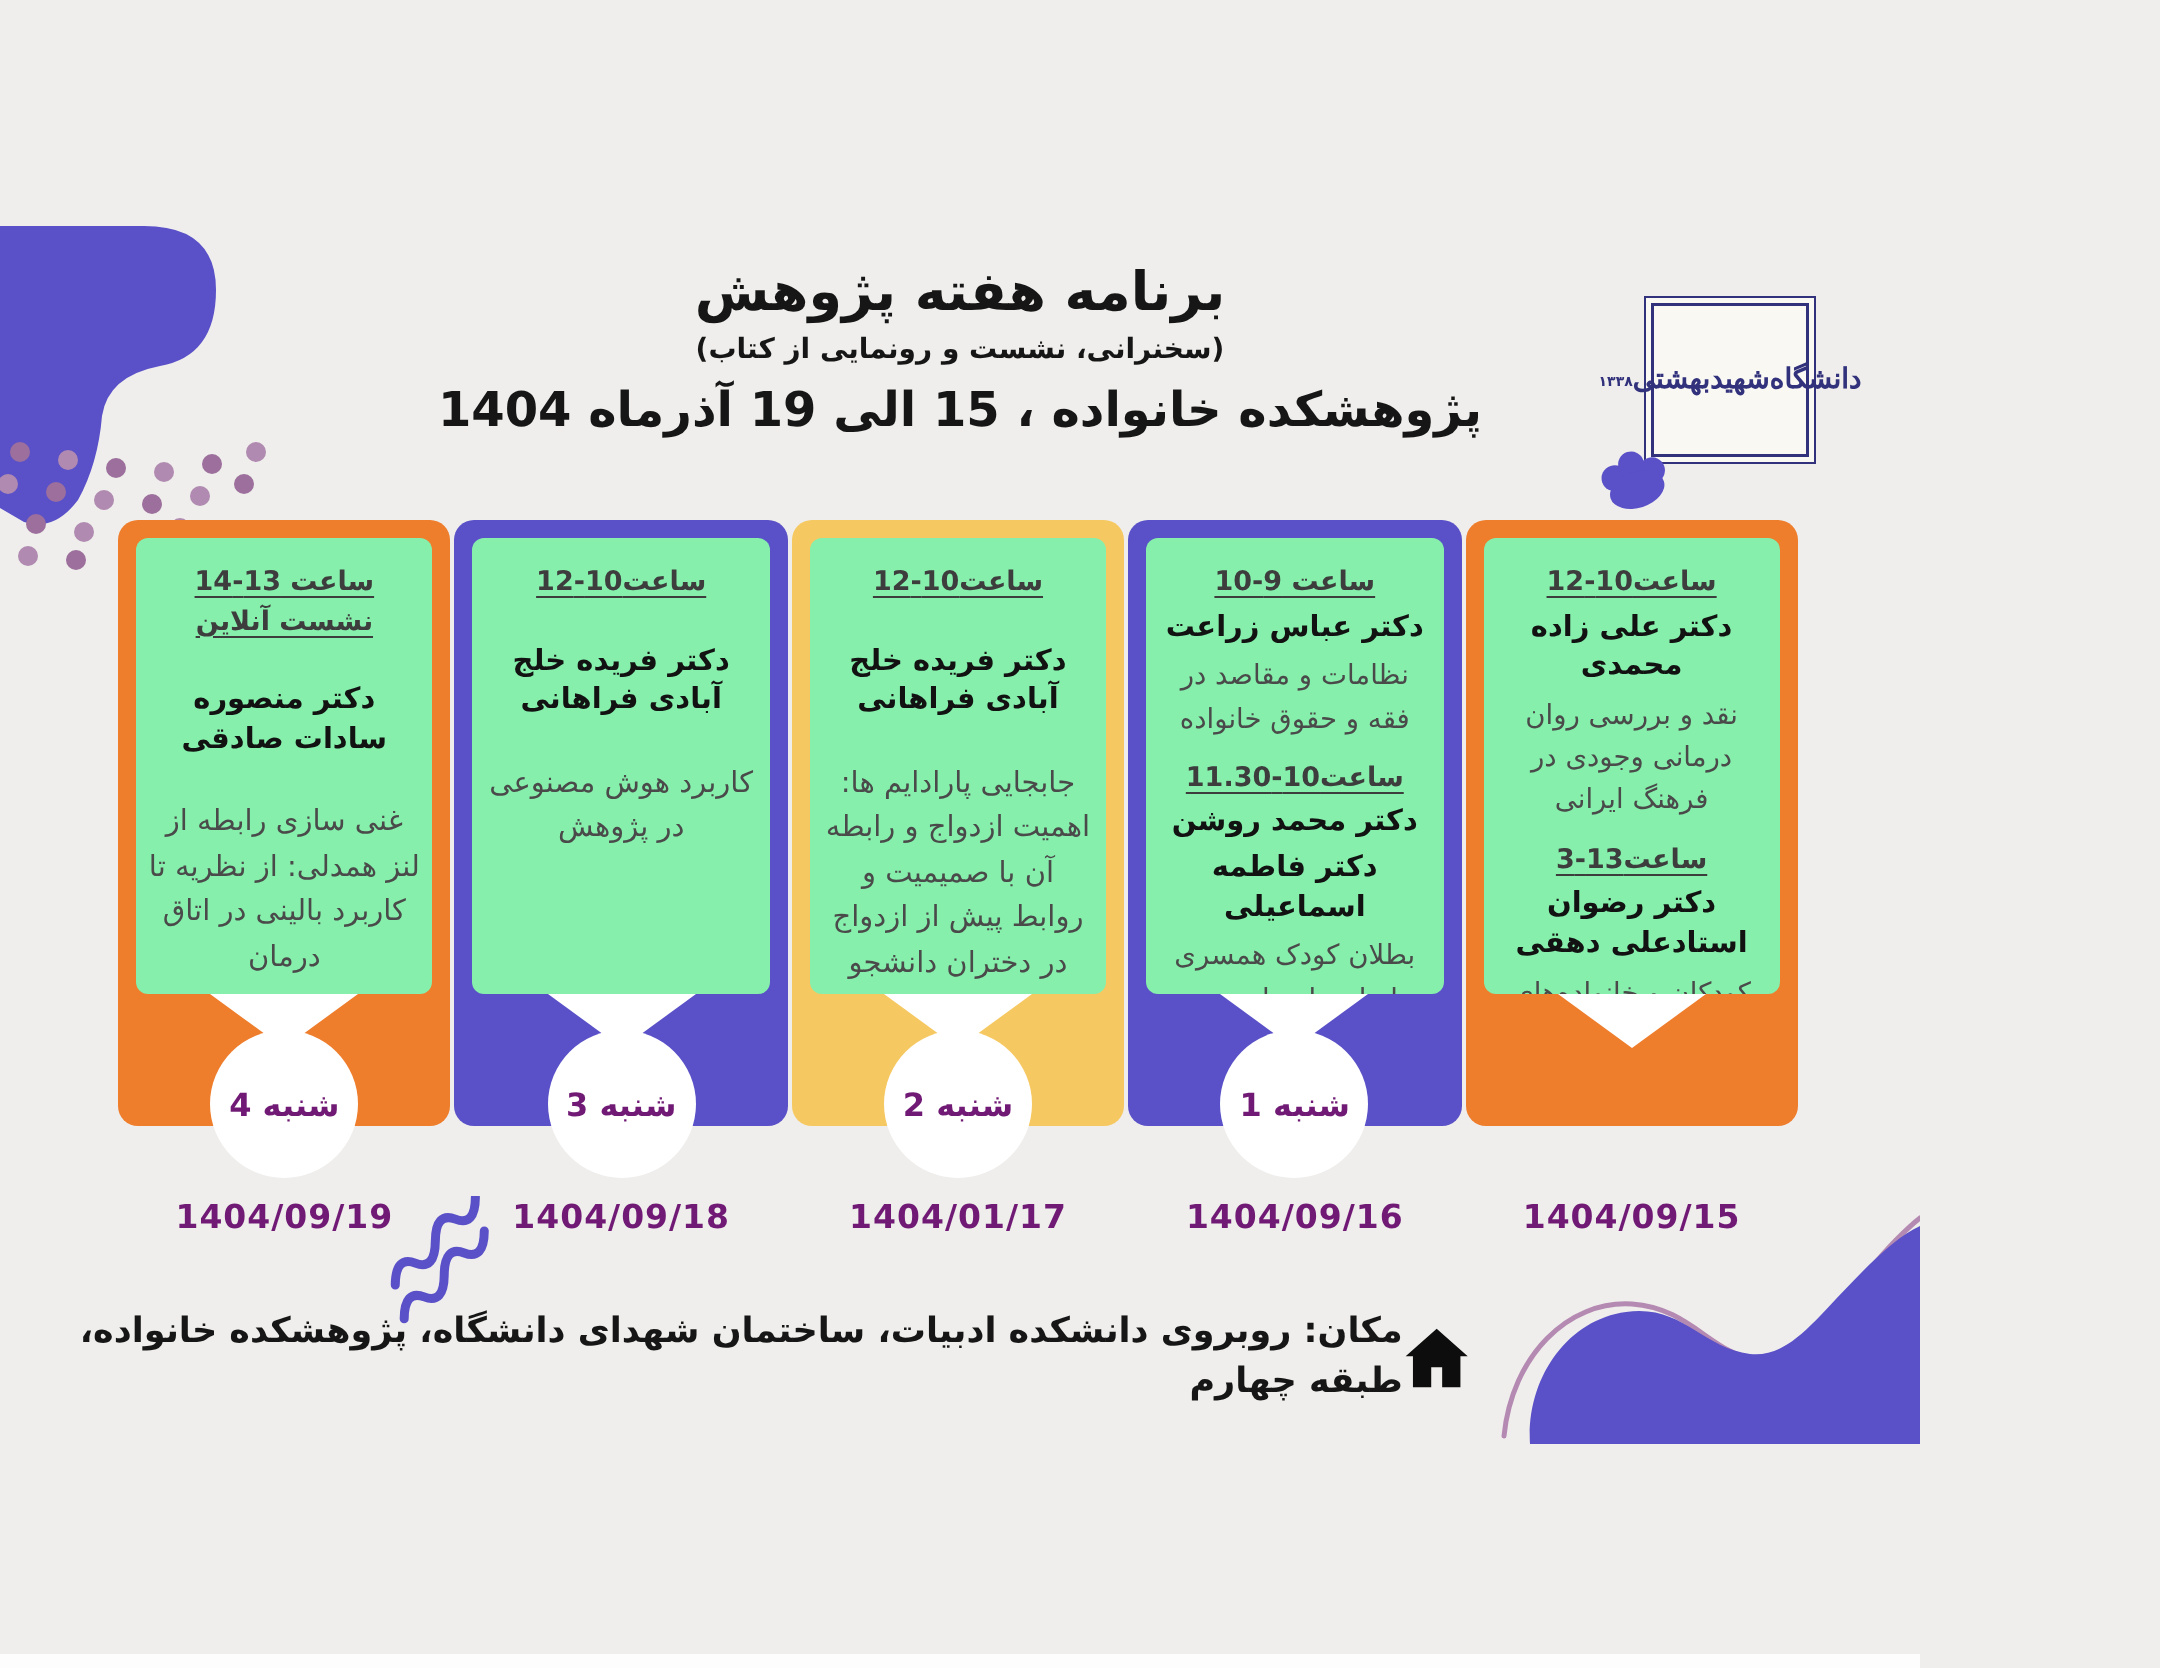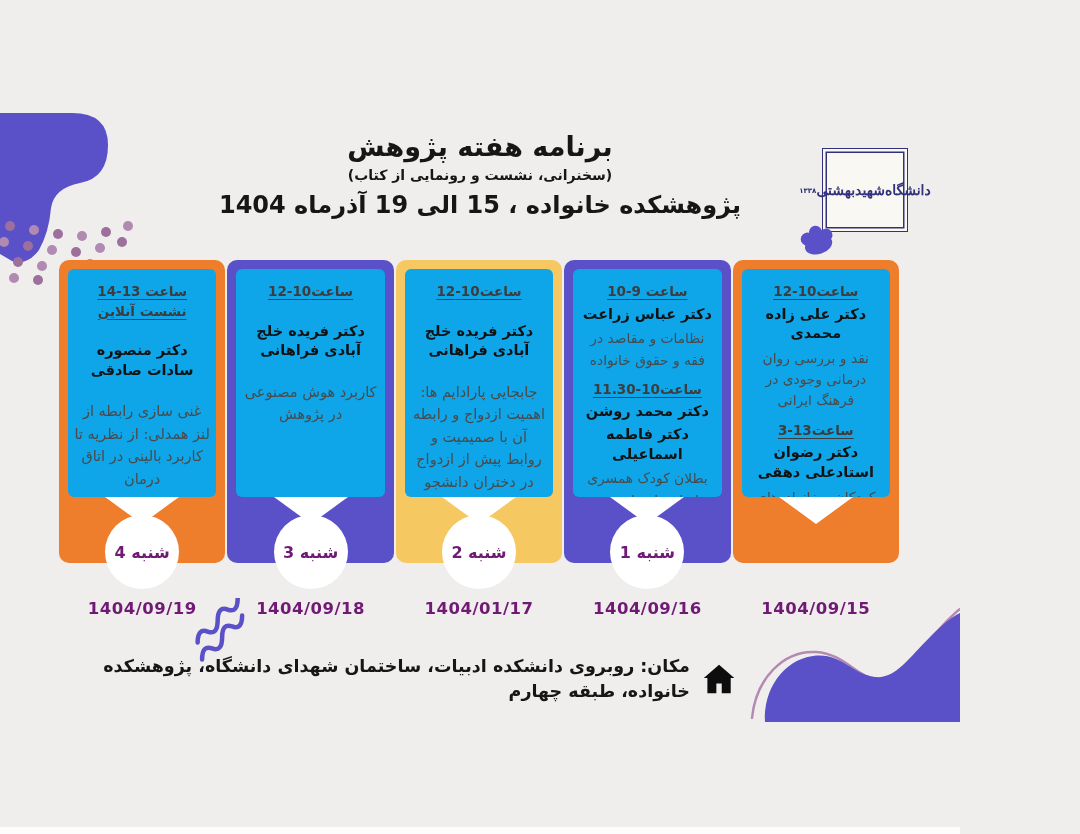--- a/index.html
+++ b/index.html
@@ -19,37 +19,37 @@
   .mini-blob{position:absolute;top:221px;right:120px;z-index:2;}
   
   .blob-tl{position:absolute;top:100px;left:0;z-index:1;}
   .squiggles{position:absolute;top:598px;left:186px;}
   .wave{position:absolute;top:598px;right:0;}
   .bottom-strip{position:absolute;left:0;right:0;bottom:0;height:7px;background:#fdfdfd;}
   
   .cards{position:absolute;top:260px;right:61px;left:59px;display:flex;gap:2px;z-index:2;}
   .card-col{flex:1;display:flex;flex-direction:column;align-items:center;min-width:0;}
   .card{position:relative;width:100%;height:303px;border-radius:10px;}
-  .inner{position:absolute;top:9px;left:9px;right:9px;bottom:66px;background:#0ea5e9;border-radius:6px;
+  .inner{position:absolute;top:9px;left:9px;right:9px;bottom:66px;background:#86efac;border-radius:6px;
          padding:13px 6px 0;text-align:center;overflow:hidden;}
   .notch{position:absolute;left:50%;transform:translateX(-50%);bottom:39px;width:0;height:0;
          border-left:37px solid transparent;border-right:37px solid transparent;border-top:27px solid #fff;}
   .circle{position:absolute;left:50%;transform:translateX(-50%);bottom:-26px;width:74px;height:74px;
           border-radius:50%;background:#fff;display:flex;align-items:center;justify-content:center;z-index:2;}
   .day{font-size:16px;font-weight:bold;color:#701a75;direction:ltr;}
   .date{margin-top:36px;font-size:16.5px;font-weight:bold;color:#701a75;letter-spacing:.5px;direction:ltr;}
   .session{margin-bottom:9px;}
   .session .time{font-size:13.5px;font-weight:bold;color:#3d3d3d;text-decoration:underline;
                  text-underline-offset:3px;line-height:1.45;}
   .session .speaker{font-size:14.5px;font-weight:bold;color:#121212;line-height:1.35;margin-top:3px;}
   .session .topic{font-size:13.8px;line-height:1.55;color:#4a4a4a;margin-top:4px;}
   .single .session .speaker{margin-top:20px;}
   .single .session .topic{margin-top:20px;font-size:14.5px;}
   
-  .location{position:absolute;top:654px;right:224px;left:30px;display:flex;align-items:center;gap:12px;z-index:3;}
+  .location{position:absolute;top:654px;right:224px;left:30px;display:flex;align-items:center;z-index:3;}
   .location .text{font-size:17.5px;font-weight:bold;color:#161616;line-height:1.4;}
 </style>
 </head>
 <body>
 
 <div class="canvas">
 
   <svg class="blob-tl" width="150" height="185" viewBox="0 0 150 185">
     <path d="M0,13 L72,13 Q108,13 108,45 Q108,78 80,83 Q54,88 51,108 Q49,132 39,150 Q27,166 12,161 L0,154 Z" fill="#5a50c8"></path>
     <g fill="#9c6f9c">

